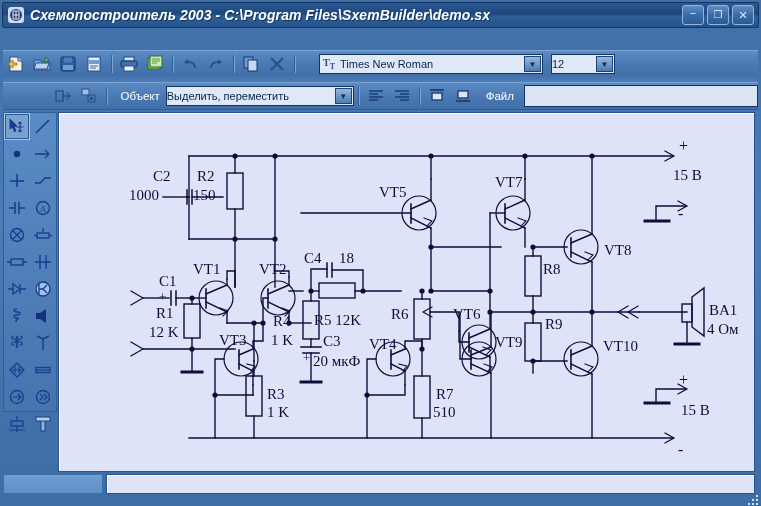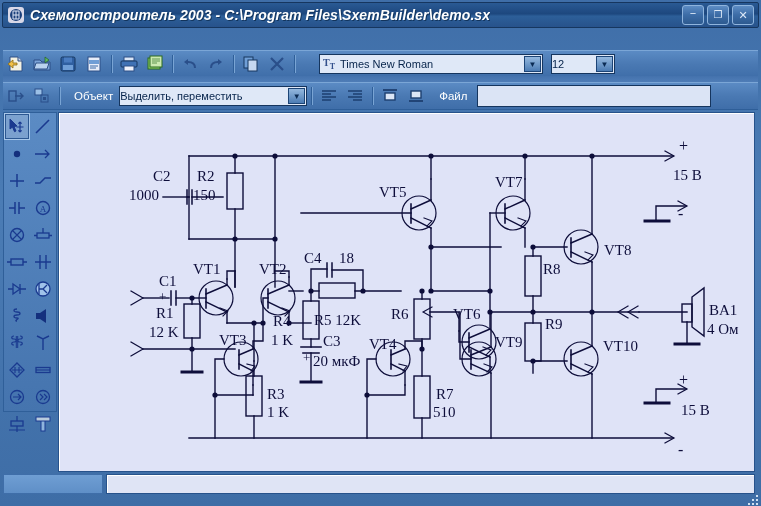--- a/index.html
+++ b/index.html
@@ -55,21 +55,21 @@
     color:#ffffff;font-size:11.5px;padding:2px 9px;cursor:pointer;white-space:nowrap;
   }
   
   .toolrow{
     position:absolute;left:3px;right:3px;height:26px;
     background:linear-gradient(180deg,#5b8bc4 0%,#4a79b3 50%,#3f6ea9 100%);
     border-top:1px solid #7ba6d6;border-bottom:1px solid #2e5e98;
     display:flex;align-items:center;
   }
   .toolrow.r1{top:50px;}
-  .toolrow.r2{top:82px;}
+  .toolrow.r2{top:82px;justify-content:flex-end;}
   .tbar-gap{position:absolute;left:3px;right:3px;top:76px;height:6px;
     background:linear-gradient(180deg,#4472ad,#4f7db7);}
   .tbtn2{
     width:24px;height:22px;margin:0 1px;
     display:flex;align-items:center;justify-content:center;
     border-radius:3px;cursor:pointer;
   }
   .tsep{width:1px;height:18px;margin:0 4px;background:#2f5f99;
     box-shadow:1px 0 0 #79a4d4;}
   .combo{

